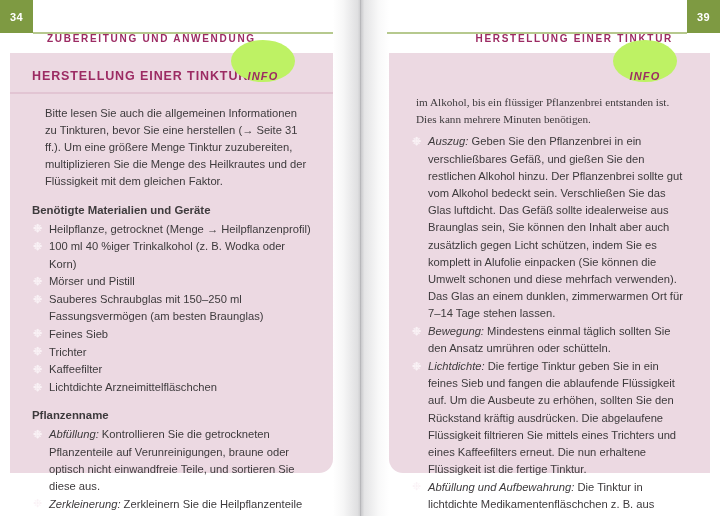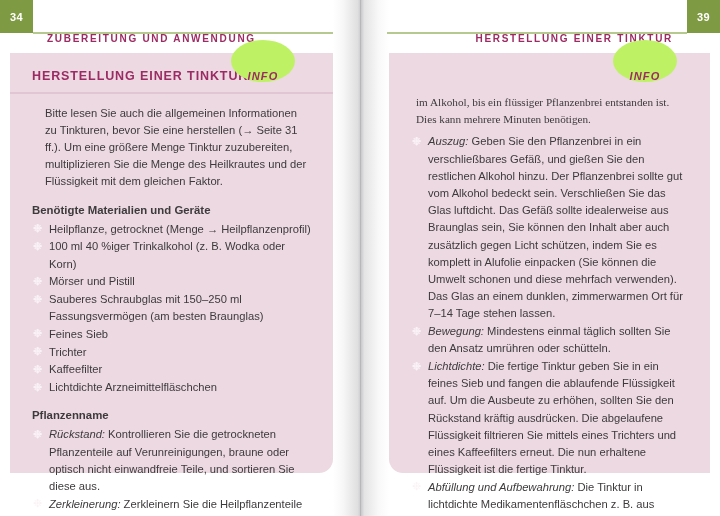--- a/index.html
+++ b/index.html
@@ -269,21 +269,21 @@
         <li>
           <span class="flower">❉</span>
           <span>Lichtdichte Arzneimittelfläschchen</span>
         </li>
       </ul>
 
       <div class="sub-head">Pflanzenname</div>
       <ul class="flower-list">
         <li>
           <span class="flower">❉</span>
-          <span class="term">Rückstand:</span><span> Kontrollieren Sie die getrockneten Pflanzenteile auf Verunreinigungen, braune oder optisch nicht einwandfreie Teile, und sortieren Sie diese aus.</span>
+          <span class="term">Abfüllung:</span><span> Kontrollieren Sie die getrockneten Pflanzenteile auf Verunreinigungen, braune oder optisch nicht einwandfreie Teile, und sortieren Sie diese aus.</span>
         </li>
         <li>
           <span class="flower">❉</span>
           <span class="term">Zerkleinerung:</span><span> Zerkleinern Sie die Heilpflanzenteile grob mit der Hand oder einer Schere, und geben Sie diese in einen Mörser. Fügen Sie eine kleine Menge des Alkohols zu, und zerreiben Sie die Pflanzenteile</span>
         </li>
       </ul>
     </div>
   </div>
 
   <div class="info-badge left">

